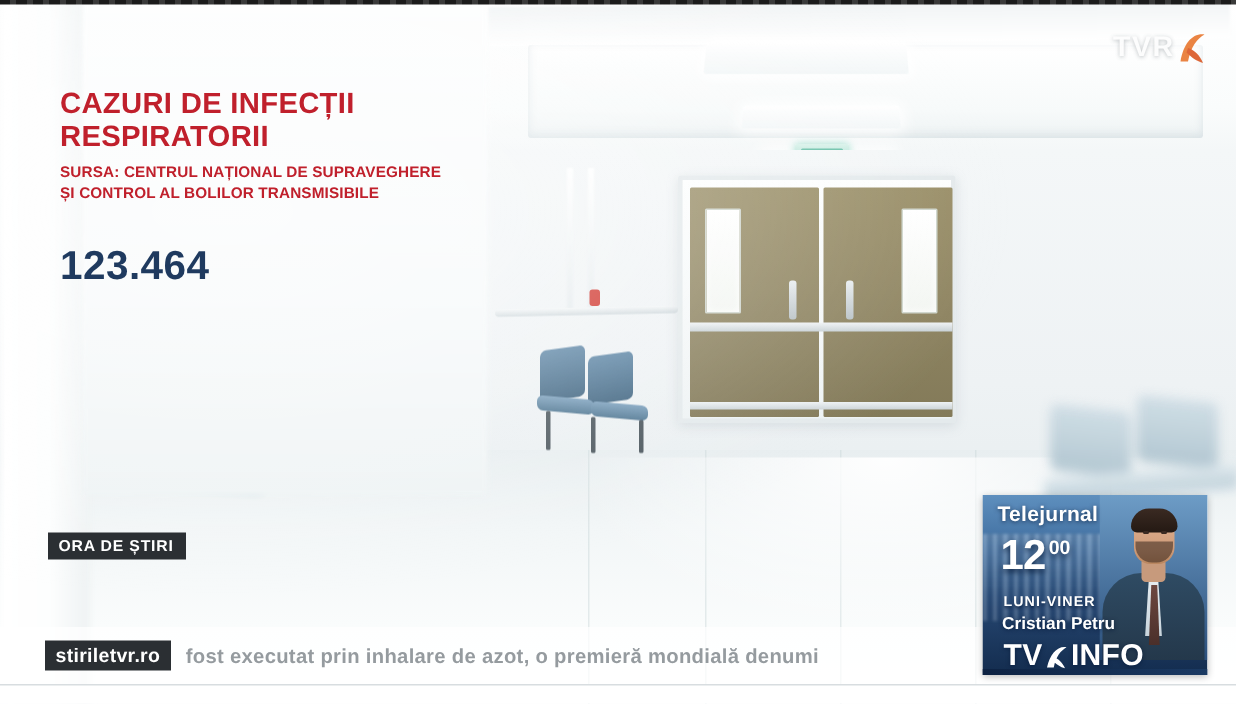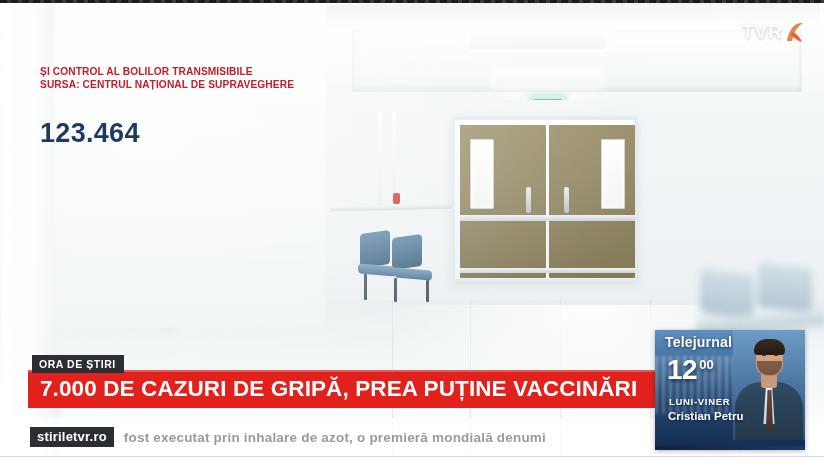--- a/index.html
+++ b/index.html
@@ -269,31 +269,32 @@
     <span class="wm-txt">TVR</span>
     <span class="wm-r">
       <svg width="22" height="24" viewBox="0 0 22 24">
         <path d="M3 21 C5 9, 11 2, 19 3 C14 6, 10 11, 8 21 Z" fill="#e8742a"></path>
         <path d="M8 12 C12 13, 16 17, 18 22 C14 21, 10 18, 7 15 Z" fill="#d9531e"></path>
       </svg>
     </span>
   </div>
 
   <div class="info">
+    <div class="info-title">
+      <div>CAZURI DE INFECȚII</div>
+      <div>RESPIRATORII</div>
+    </div>
     <div class="info-source">
+      <div>SURSA: CENTRUL NAȚIONAL DE SUPRAVEGHERE</div>
       <div>ȘI CONTROL AL BOLILOR TRANSMISIBILE</div>
-      <div>SURSA: CENTRUL NAȚIONAL DE SUPRAVEGHERE</div>
     </div>
     <div class="info-number">123.464</div>
   </div>
 
   <div class="ltag">ORA DE ȘTIRI</div>
-  <div class="headline-bar">
-    <div class="headline-txt">7.000 DE CAZURI DE GRIPĂ, PREA PUȚINE VACCINĂRI</div>
-  </div>
 
   <div class="ticker">
     <span class="ticker-logo">stiriletvr.ro</span>
     <span class="ticker-text">fost executat prin inhalare de azot, o premieră mondială denumi</span>
   </div>
   <div class="bottom-strip"></div>
 
   <div class="promo">
     <div class="promo-bg"></div>
     <div class="promo-city"></div>
@@ -311,16 +312,26 @@
       <div class="pres-eye pe-r"></div>
     </div>
 
     <div class="promo-hd">Telejurnal</div>
     <div class="promo-time">
       <span class="pt-h">12</span>
       <span class="pt-m">00</span>
     </div>
     <div class="promo-days">LUNI-VINER</div>
     <div class="promo-name">Cristian Petru</div>
+    <div class="promo-logo">
+      <span>TV</span>
+      <span class="plogo-r">
+        <svg width="17" height="18" viewBox="0 0 17 18">
+          <path d="M2 16 C4 7, 9 1.5, 15 2.5 C11 5, 8 8.5, 6.5 16 Z" fill="#ffffff"></path>
+          <path d="M6.5 9 C9.5 10, 12.5 13, 14 16.5 C11 16, 8 13.5, 5.5 11.5 Z" fill="#ffffff"></path>
+        </svg>
+      </span>
+      <span>INFO</span>
+    </div>
     <div class="promo-botline"></div>
   </div>
 
 </div>
 
 </body></html>

